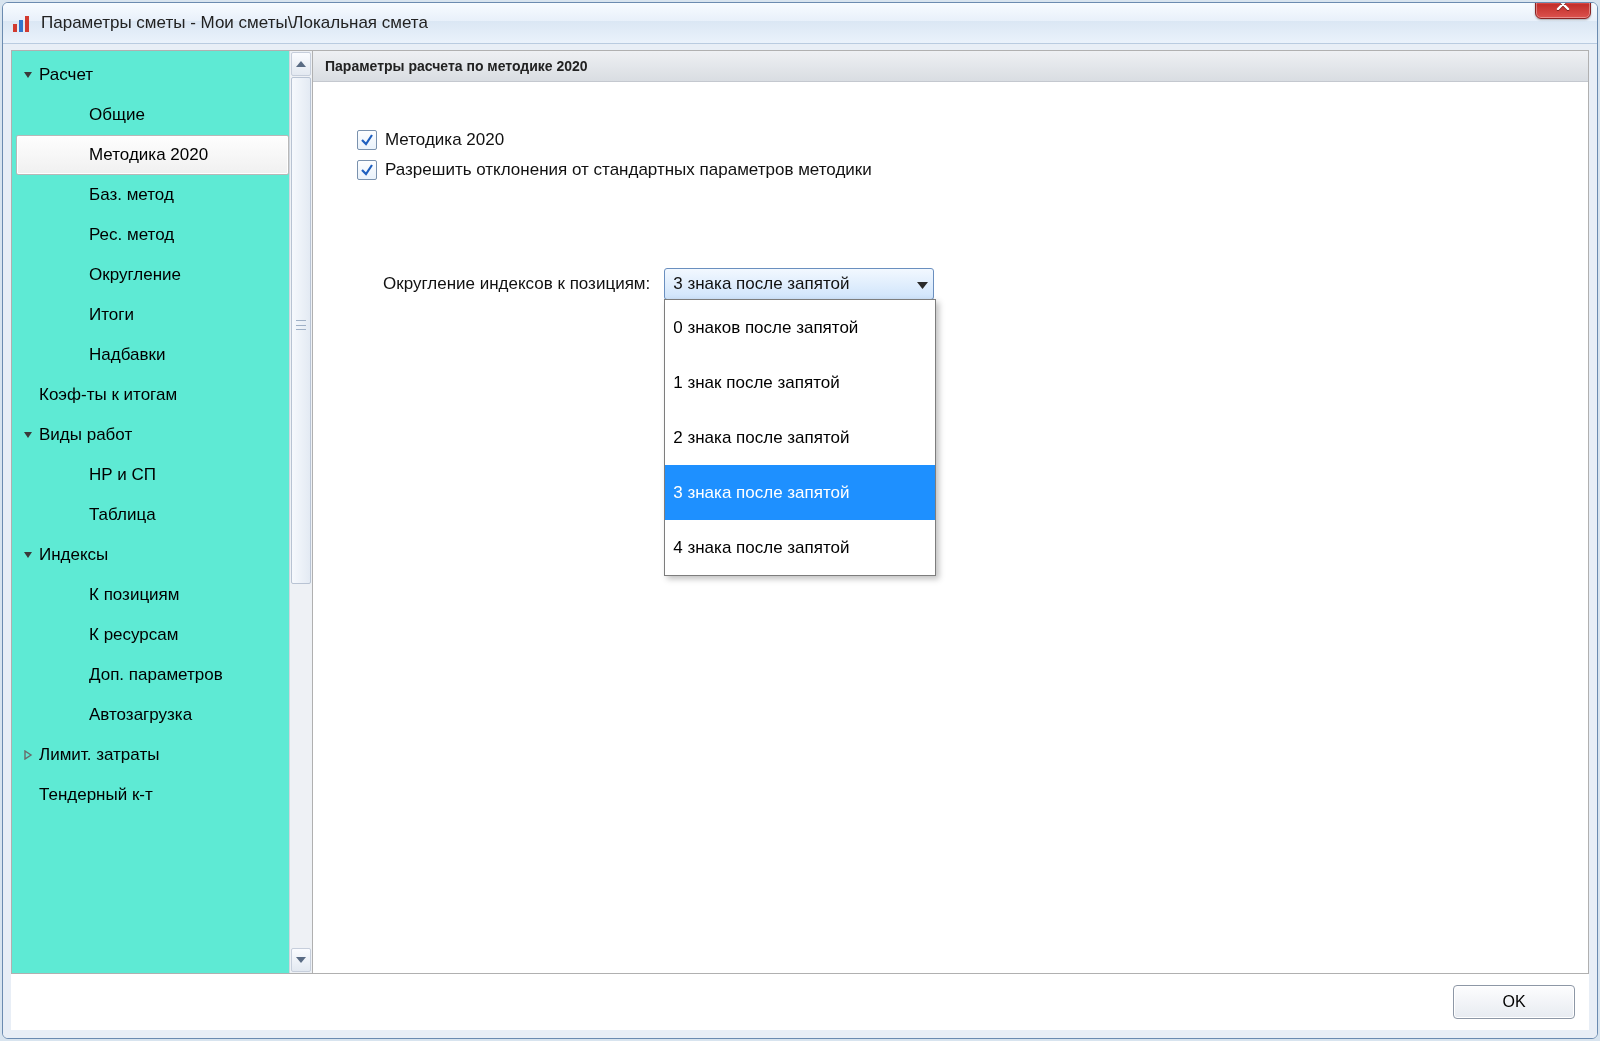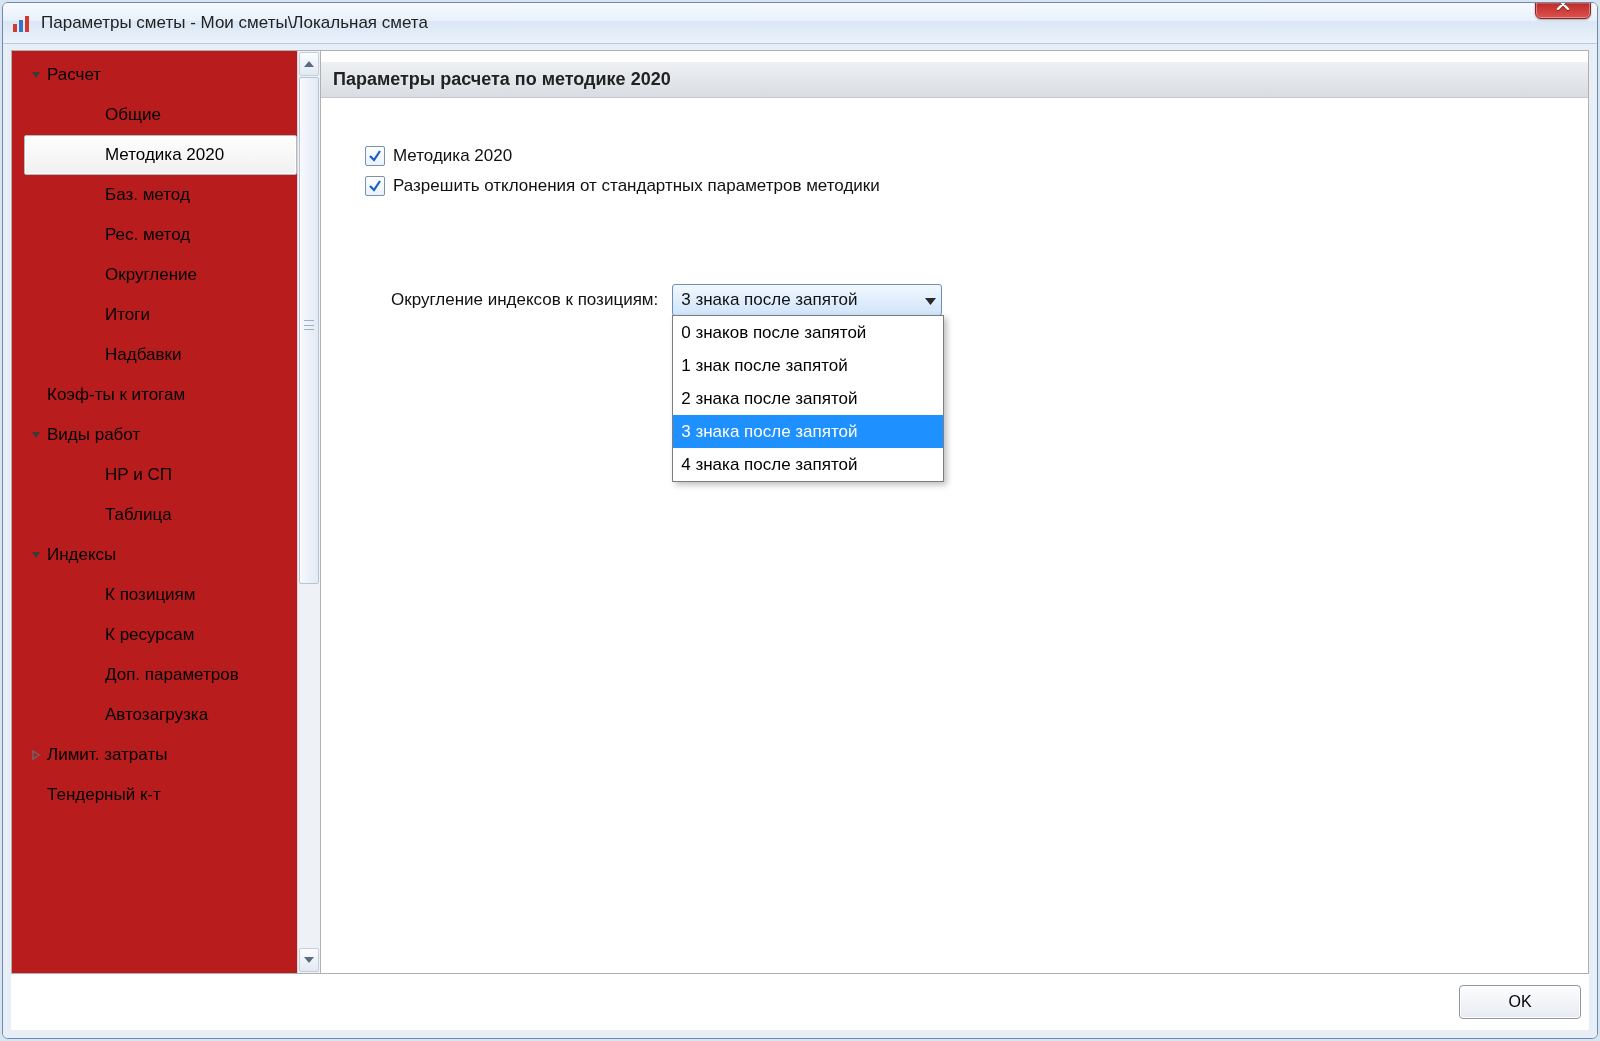--- a/index.html
+++ b/index.html
@@ -77,43 +77,42 @@
   .content-row {
     flex: 1 1 auto;
     display: flex;
     min-height: 0;
   }
 
   
   .nav-wrap {
     width: 300px;
     border: 1px solid #b0b0b0;
-    background: #b91c1c;
+    background: #5eead4;
     display: flex;
     overflow: hidden;
-    padding-left: 8px;
   }
   .nav {
     flex: 1 1 auto;
     padding: 4px 0 6px 4px;
     overflow: hidden;
   }
   .nav-item {
     height: 38px;
     display: flex;
     align-items: center;
     padding-left: 10px;
     border: 1px solid transparent;
     border-radius: 2px;
     color: #000;
     font-size: 17px;
     white-space: nowrap;
   }
   .nav-item.level1 { padding-left: 18px; }
-  .nav-item.level2 { padding-left: 54px; gap: 8px; }
+  .nav-item.level2 { padding-left: 54px; }
   .nav-item .caret {
     width: 14px;
     height: 14px;
     margin-right: 4px;
     display: flex;
     align-items: center;
     justify-content: center;
   }
   .nav-item.level1 .caret { margin-left: -14px; }
   .nav-item.selected {
@@ -177,23 +176,22 @@
     border-top: 1px solid #b0b0b0;
     border-right: 1px solid #b0b0b0;
     border-bottom: 1px solid #b0b0b0;
     min-width: 0;
   }
   .panel-header {
     background: linear-gradient(#eef0f3, #d9dde2);
     border-bottom: 1px solid #c4c8cf;
     padding: 7px 12px;
     font-weight: bold;
-    font-size: 18px;
+    font-size: 14px;
     color: #222;
-    margin-top: 11px;
   }
 
   .panel-body {
     padding: 48px 26px 20px 44px;
     position: relative;
     font-size: 17px;
     color: #111;
   }
 
   .chk-row {
@@ -243,38 +241,38 @@
   .combo-list {
     position: absolute;
     top: 31px;
     left: 0;
     right: -2px;
     border: 1px solid #7d7d7d;
     background: #ffffff;
     box-shadow: 3px 3px 6px rgba(0,0,0,0.25);
   }
   .combo-opt {
-    padding: 5px 8px;
+    padding: 16px 8px;
     font-size: 17px;
     line-height: 23px;
     color: #000;
     white-space: nowrap;
   }
   .combo-opt.highlight {
     background: #1e90ff;
     color: #fff;
   }
 
   
   .footer {
     height: 56px;
     display: flex;
     align-items: center;
     justify-content: flex-end;
-    padding-right: 8px;
+    padding-right: 14px;
   }
   .ok-btn {
     width: 120px;
     height: 32px;
     border: 1px solid #8d97a6;
     border-radius: 4px;
     background: linear-gradient(#fdfdfe,#e7ebf1);
     box-shadow: inset 0 0 0 1px #fff;
     display: flex;
     align-items: center;

